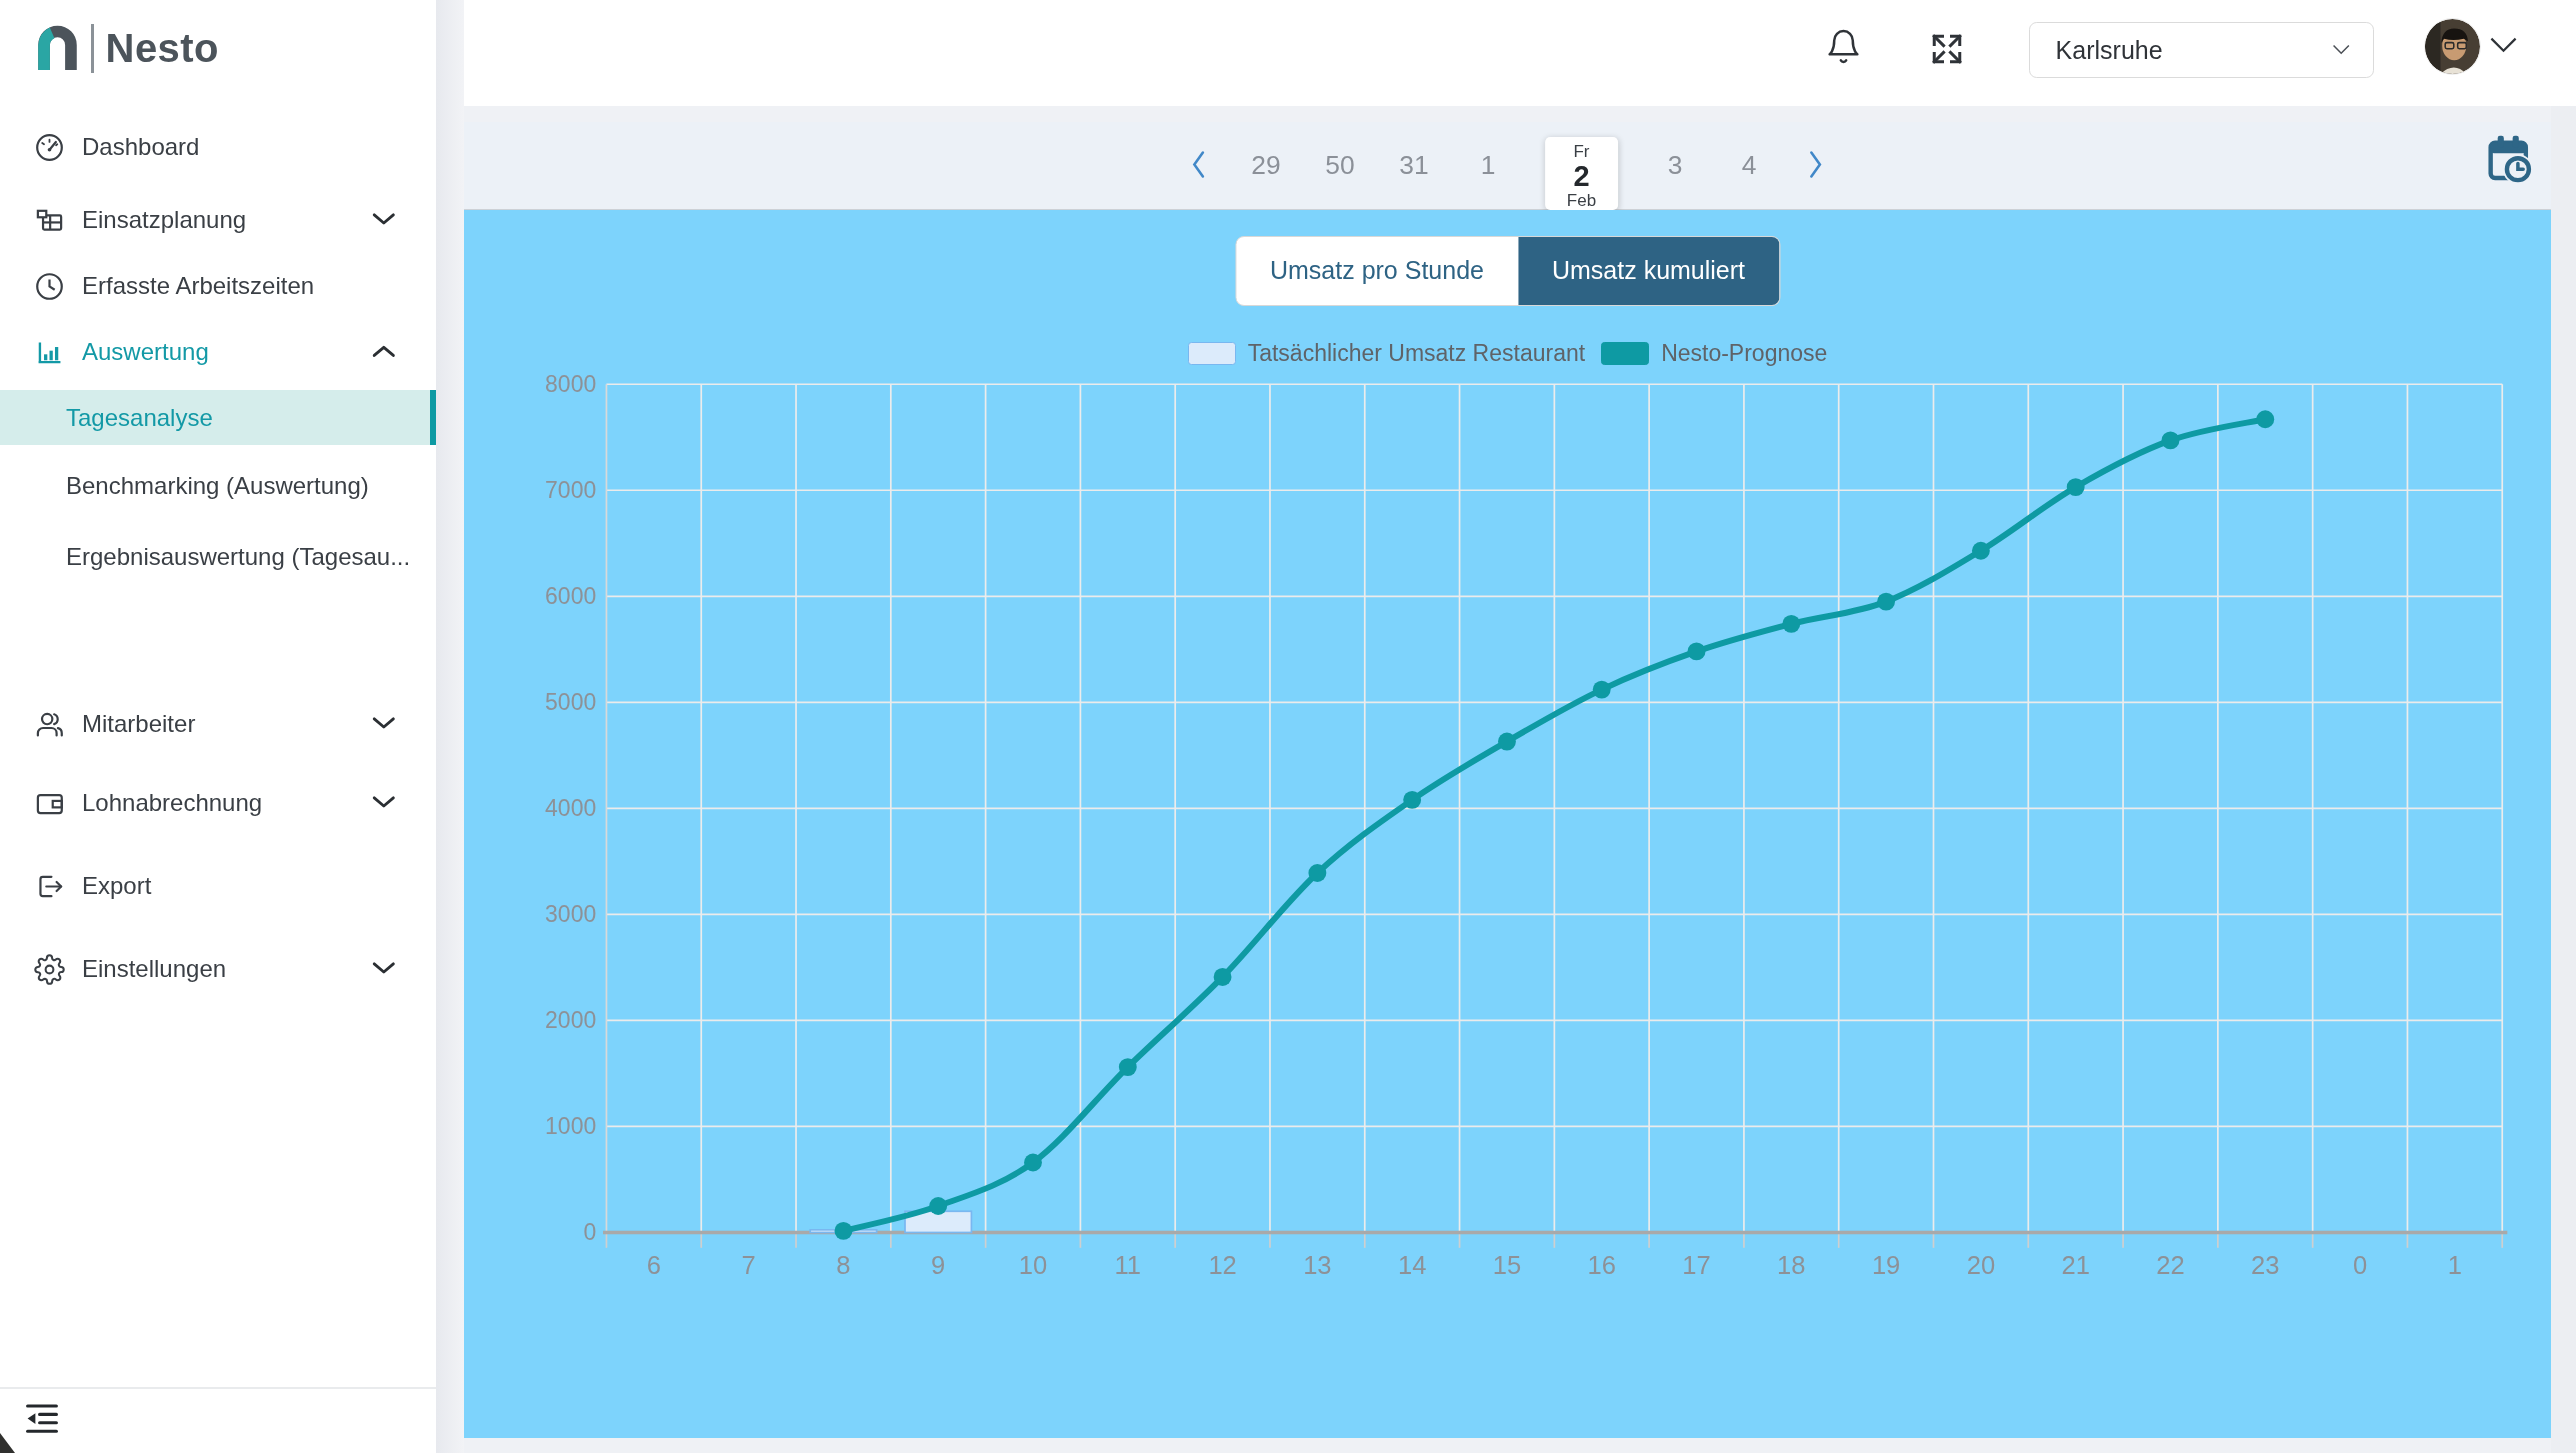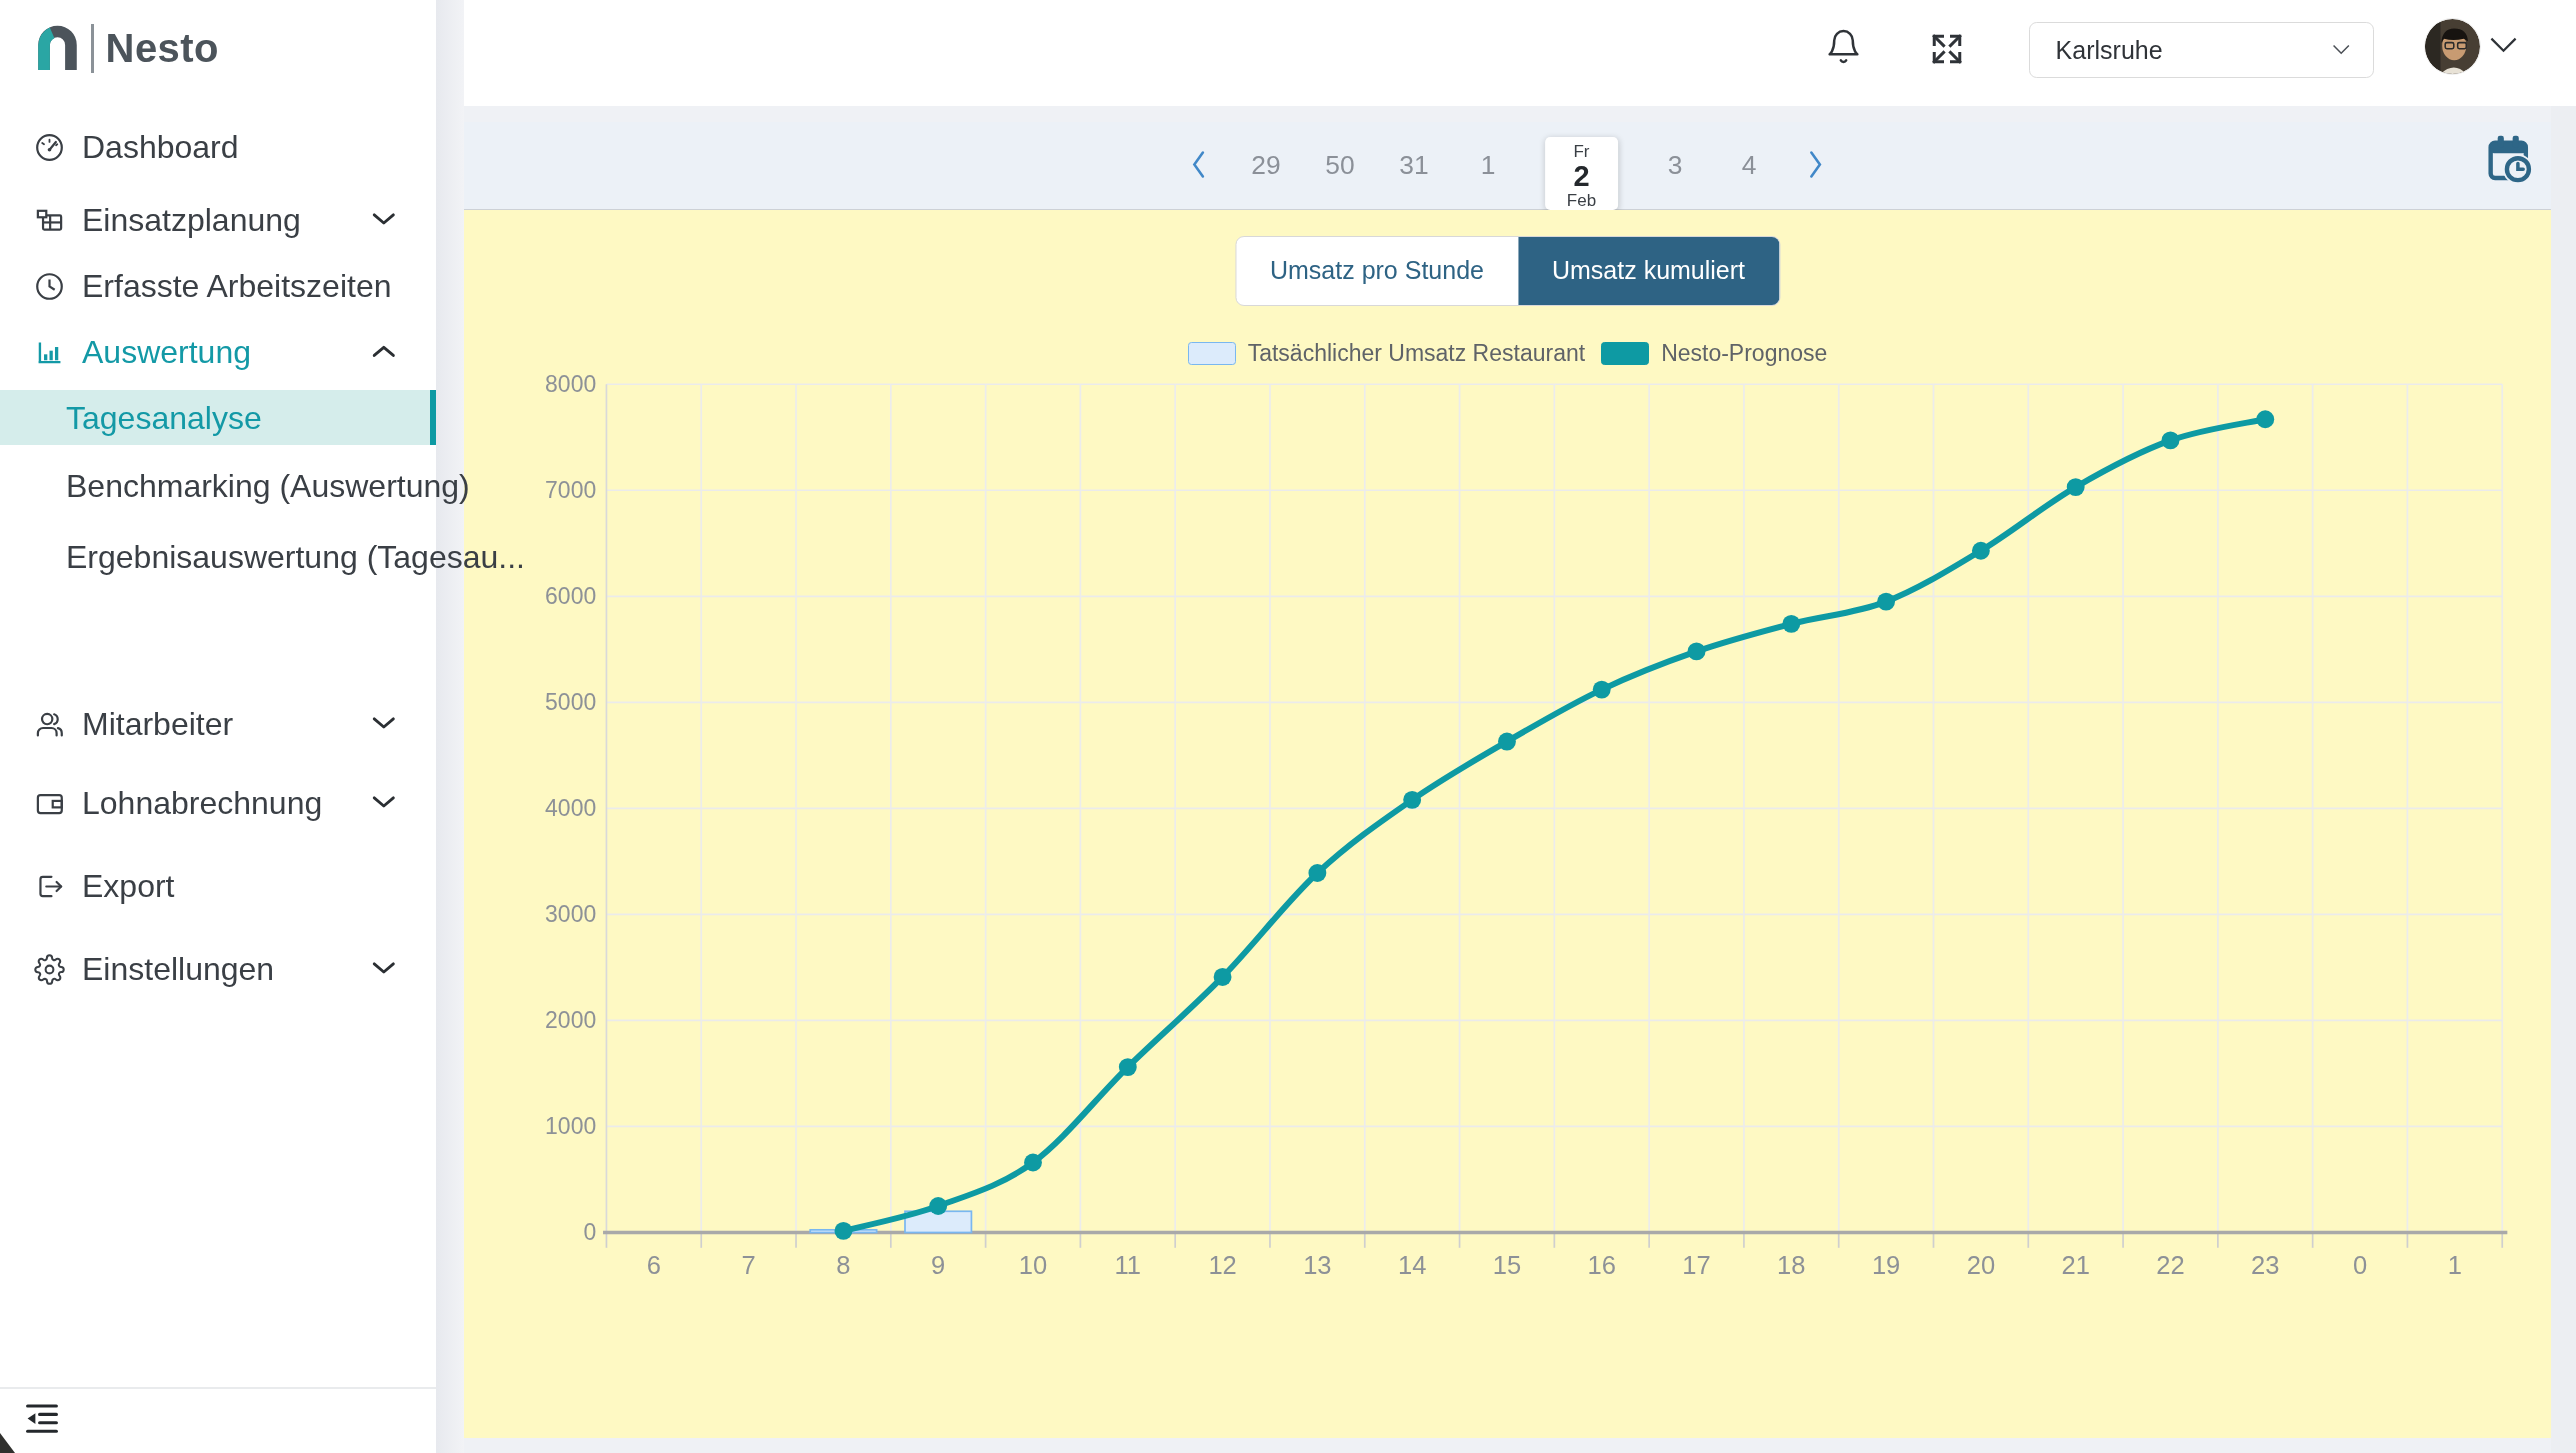--- a/index.html
+++ b/index.html
@@ -8,21 +8,21 @@
   svg{display:block}
   
   .sidebar{position:absolute;left:0;top:0;width:436px;height:1453px;background:#FFFFFF;z-index:3;}
   .sidebar-gutter{position:absolute;left:436px;top:0;width:28px;height:1453px;
        background:linear-gradient(to right,#E7E9EE,#F2F3F6);z-index:2;}
   .logo{position:absolute;left:36px;top:22px;display:flex;align-items:center;gap:12px;cursor:pointer;}
   .logo-text{font-size:40px;font-weight:600;color:#4C545B;letter-spacing:0.4px;}
   .logo-sep{width:2.6px;height:49px;background:#8B9298;}
   .nav-item{position:absolute;left:0;width:436px;height:48px;cursor:pointer;}
   .nav-icon{position:absolute;left:34px;top:8.5px;width:31px;height:31px;color:#3A3F45;}
-  .nav-label{position:absolute;left:82px;top:50%;transform:translateY(-50%);font-size:32px;color:#3A3F45;white-space:nowrap;}
+  .nav-label{position:absolute;left:82px;top:50%;transform:translateY(-50%);font-size:24px;color:#3A3F45;white-space:nowrap;}
   .nav-chevron{position:absolute;left:371px;top:50%;transform:translateY(-50%);width:25.6px;height:17px;color:#2B2F33;}
   .nav-item.teal .nav-label,.nav-item.teal .nav-icon{color:#1399A6;}
   .sub-item{position:absolute;left:0;width:436px;height:51px;cursor:pointer;}
   .sub-item .nav-label{left:66px;}
   .sub-item.active{background:#D5EDEB;border-right:6.8px solid #0E9AA3;height:55px;box-sizing:border-box;}
   .sub-item.active .nav-label{color:#1399A6;}
   .sidebar-divider{position:absolute;left:0;top:1387px;width:436px;height:1.7px;background:#E9EBED;}
   .collapse-btn{position:absolute;left:24px;top:1400px;width:36px;height:36px;color:#24282C;cursor:pointer;}
   .corner-frag{position:absolute;left:0;top:1433px;width:0;height:0;
        border-bottom:20.4px solid #30302e;border-right:15.3px solid transparent;}
@@ -46,21 +46,21 @@
        display:flex;align-items:center;gap:40px;}
   .date-num{font-size:26.4px;color:#8B9098;cursor:pointer;min-width:34px;text-align:center;}
   .date-chevron{width:20.4px;height:31px;color:#4188C8;cursor:pointer;}
   .day-card{align-self:flex-start;margin-top:15.3px;width:73px;height:73px;background:#FFFFFF;border-radius:5.1px;
        box-shadow:0 1.7px 6.8px rgba(0,0,0,.18);text-align:center;cursor:pointer;position:relative;}
   .day-wd{font-size:17px;color:#3A3F45;margin-top:5.1px;}
   .day-no{font-size:29px;font-weight:600;color:#24282C;line-height:29px;}
   .day-mo{font-size:17px;color:#3A3F45;}
   .calendar-btn{position:absolute;left:2023px;top:12px;width:48px;height:55px;cursor:pointer;}
   
-  .panel{position:absolute;left:464px;top:210px;width:2087px;height:1228px;background:#fef9c3;z-index:1;text-decoration:underline;}
+  .panel{position:absolute;left:464px;top:210px;width:2087px;height:1228px;background:#7dd3fc;z-index:1;text-decoration:underline;}
   .tabs{position:absolute;left:50%;top:26.4px;transform:translateX(-50%);display:flex;height:70px;
        background:#fff;border:1.7px solid #D8D8D8;border-radius:8.5px;overflow:hidden;box-sizing:border-box;}
   .tab{line-height:66px;padding:0 34px;font-size:25px;font-weight:500;color:#2E6384;cursor:pointer;white-space:nowrap;}
   .tab.active{background:#2E6384;color:#FFFFFF;}
   .legend{position:absolute;left:0;width:2087px;top:130px;display:flex;justify-content:center;
        align-items:center;gap:16px;}
   .legend-item{display:flex;align-items:center;gap:12px;cursor:pointer;}
   .legend-swatch{width:48px;height:23px;border-radius:3.4px;border:1.7px solid transparent;box-sizing:border-box;}
   .legend-label{font-size:23px;color:#5F6368;}
   #chart-svg{position:absolute;left:12.8px;top:156px;font-family:"Liberation Sans",sans-serif;}

